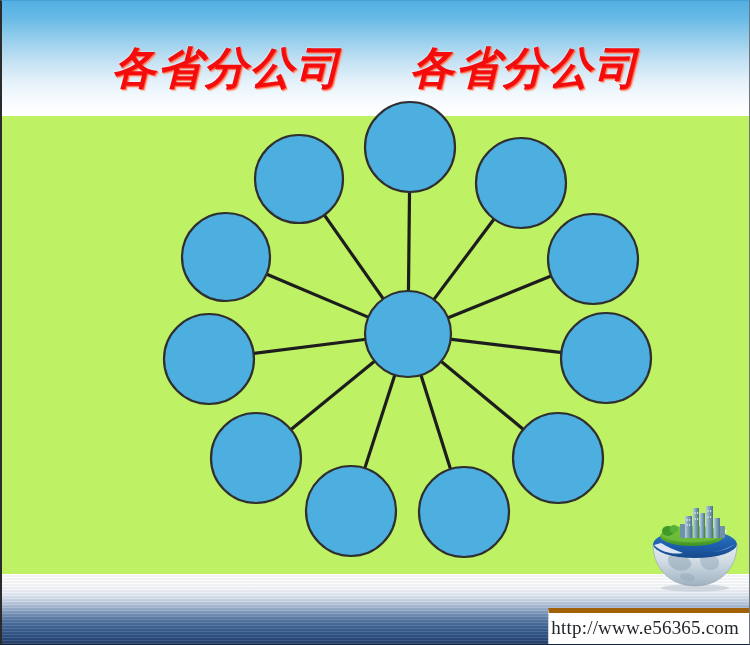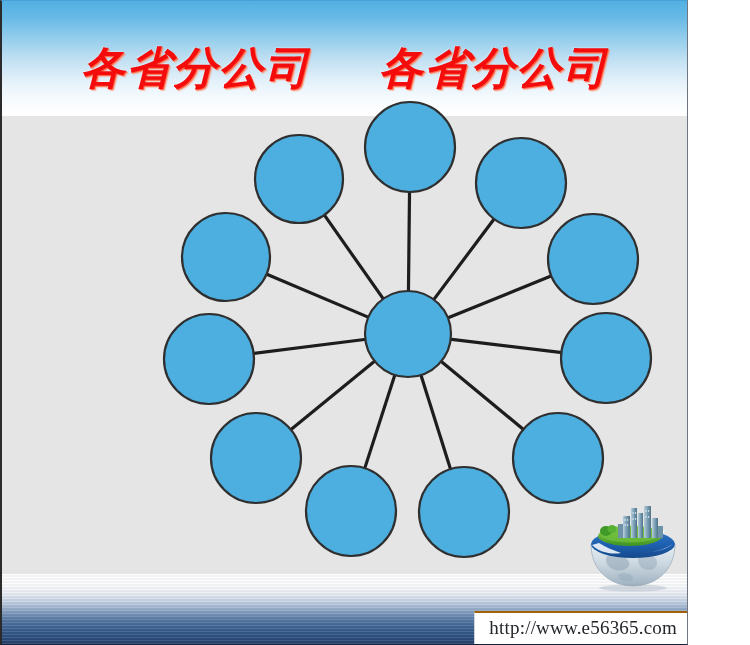--- a/index.html
+++ b/index.html
@@ -6,24 +6,24 @@
     margin: 0;
     padding: 0;
     background: #ffffff;
   }
   body {
     font-family: "Liberation Sans", sans-serif;
   }
 
   #stage {
     position: relative;
-    width: 688px;
+    width: 750px;
     height: 645px;
     overflow: hidden;
-    background: #e5e5e5;
+    background: #bef264;
     box-sizing: border-box;
     border-left: 2px solid #2b2b2b;
     border-right: 1px solid #6f7680;
     border-top: 1px solid #4a9fd4;
     border-bottom: 1px solid #14243c;
   }
 
   
   .sky {
     position: absolute;
@@ -143,22 +143,22 @@
   }
   .logo svg { display: block; }
 
   
   .watermark {
     position: absolute;
     right: 0;
     bottom: 0;
     z-index: 9;
     background: #ffffff;
-    padding: 5px 10px 6px 14px;
-    border-top: 2px solid #a16207;
+    padding: 5px 10px 6px 2px;
+    border-top: 5px solid #a16207;
     border-left: 1px solid #cfd4da;
     margin-top: 47px;
   }
   .watermark-text {
     font-family: "Liberation Serif", "DejaVu Serif", serif;
     font-size: 19px;
     color: #23262b;
     letter-spacing: 0.2px;
     white-space: nowrap;
     line-height: 1;

